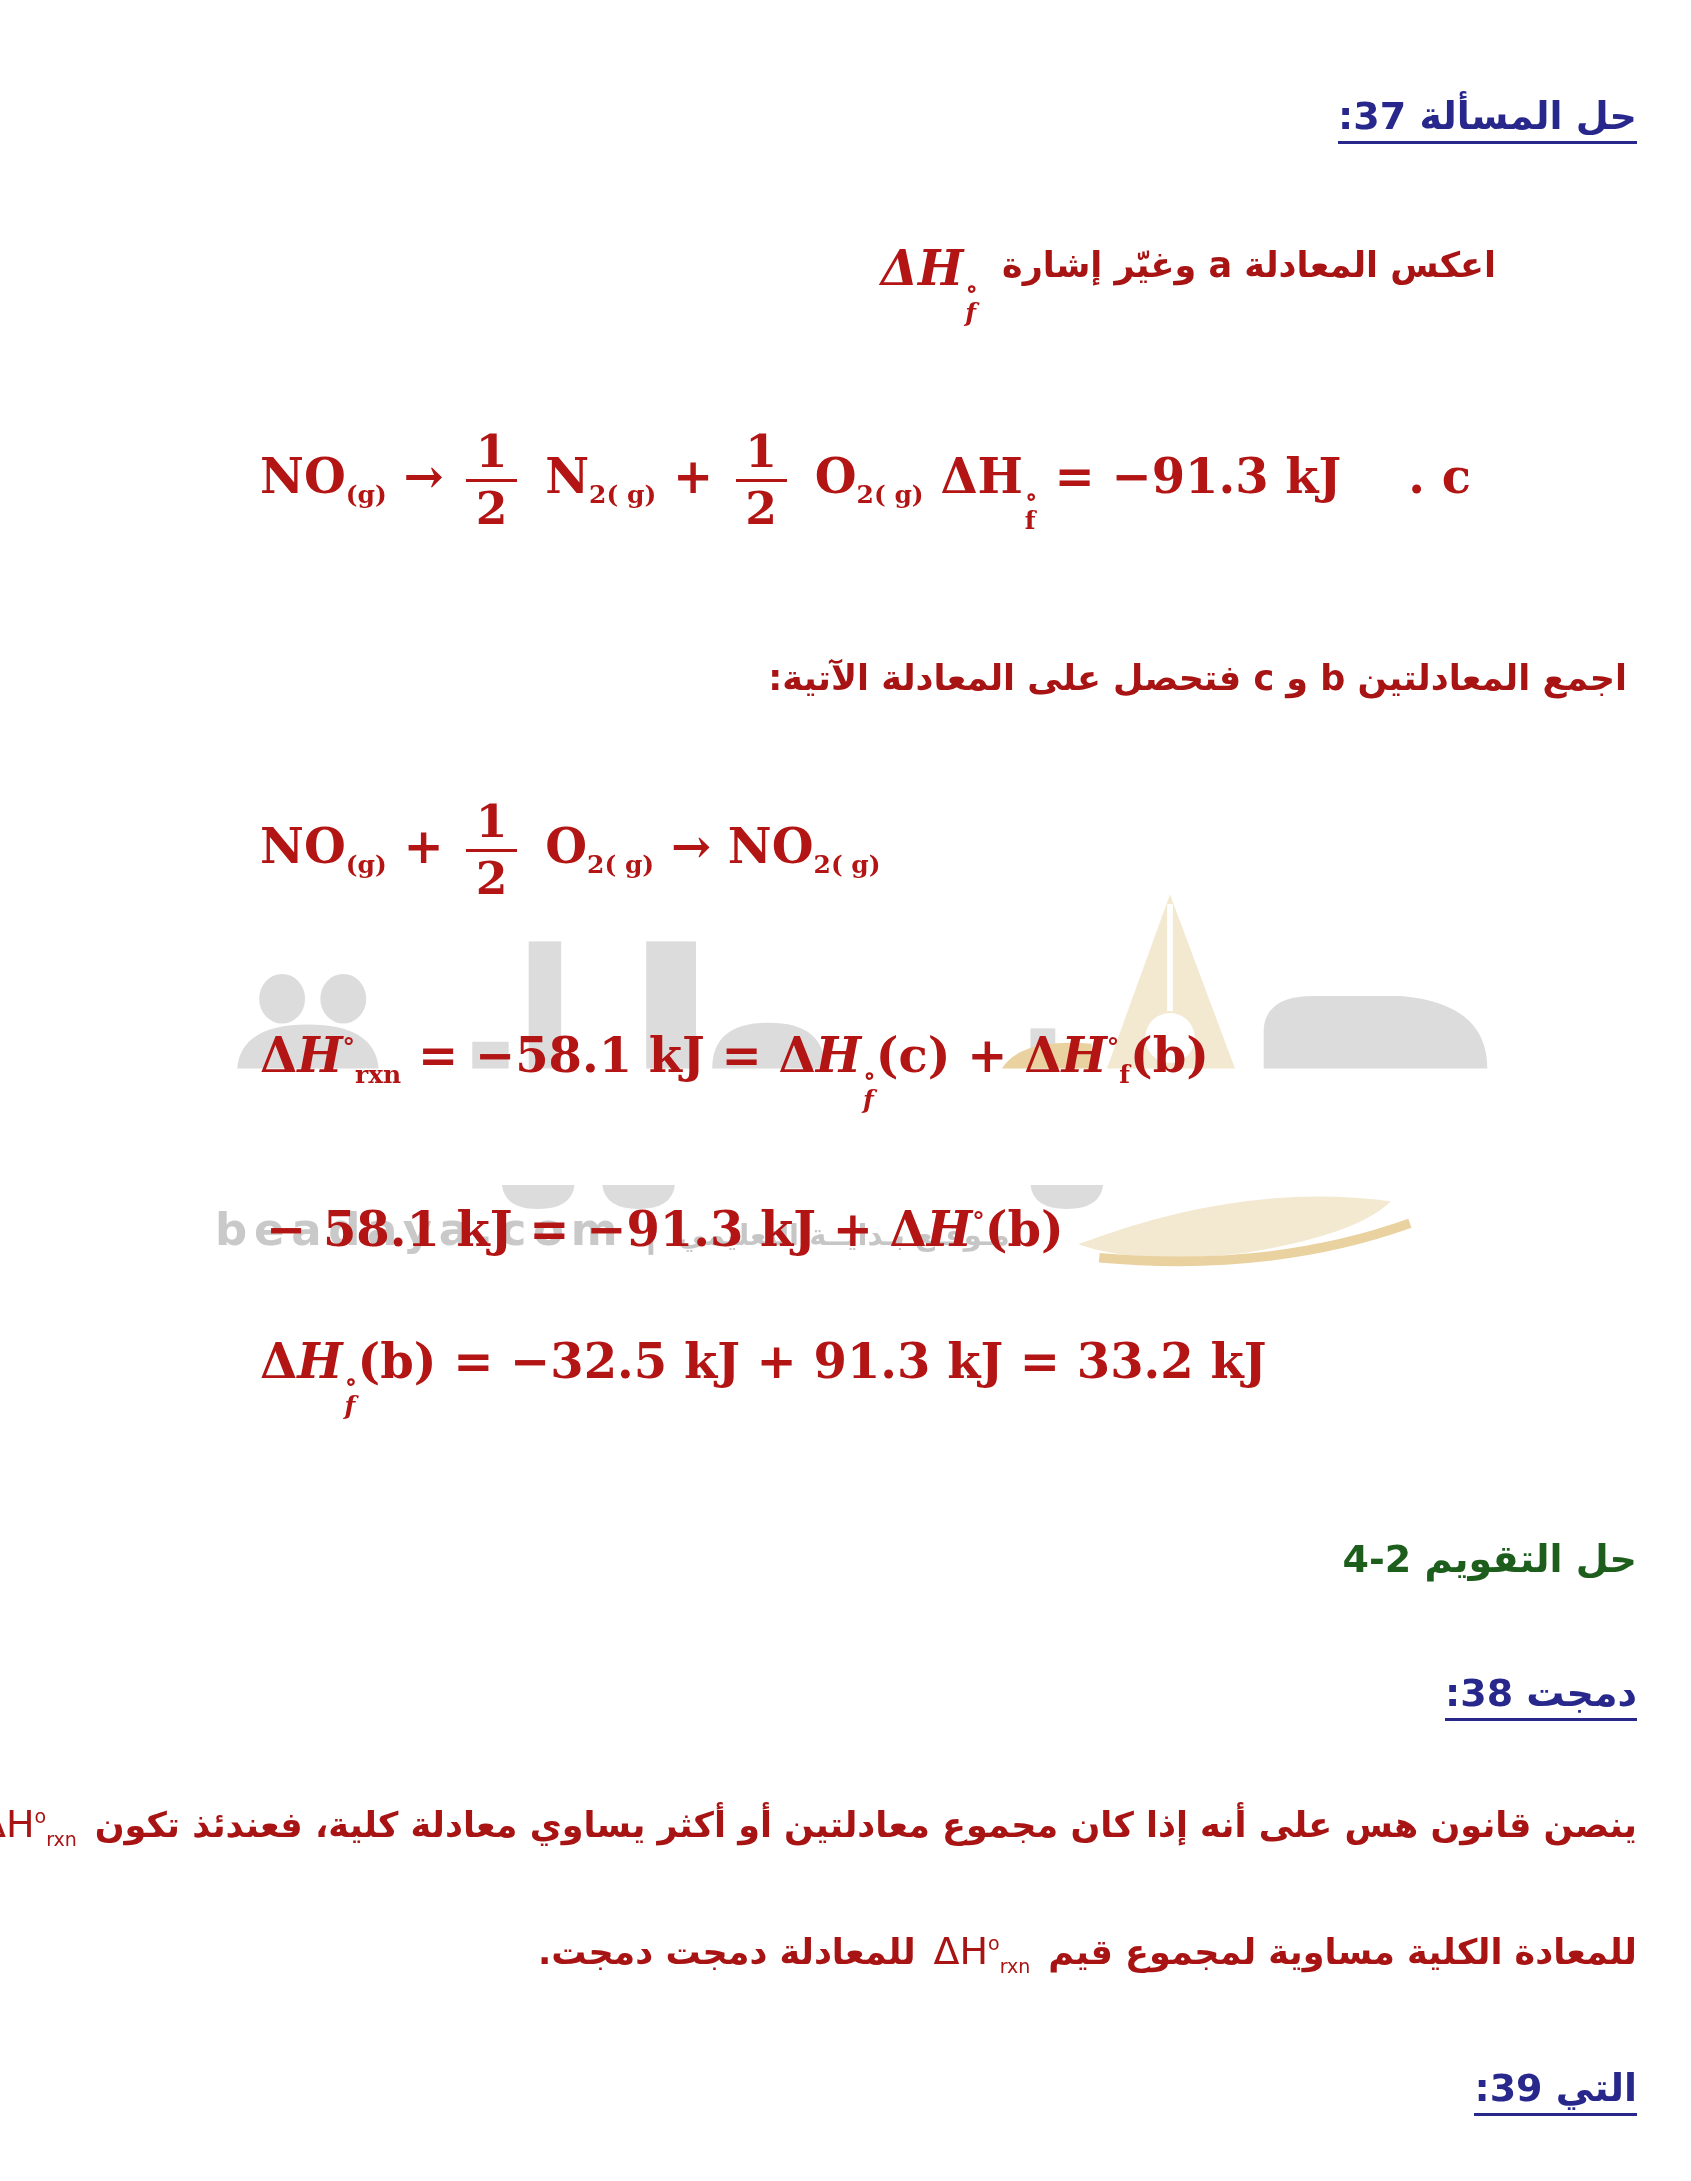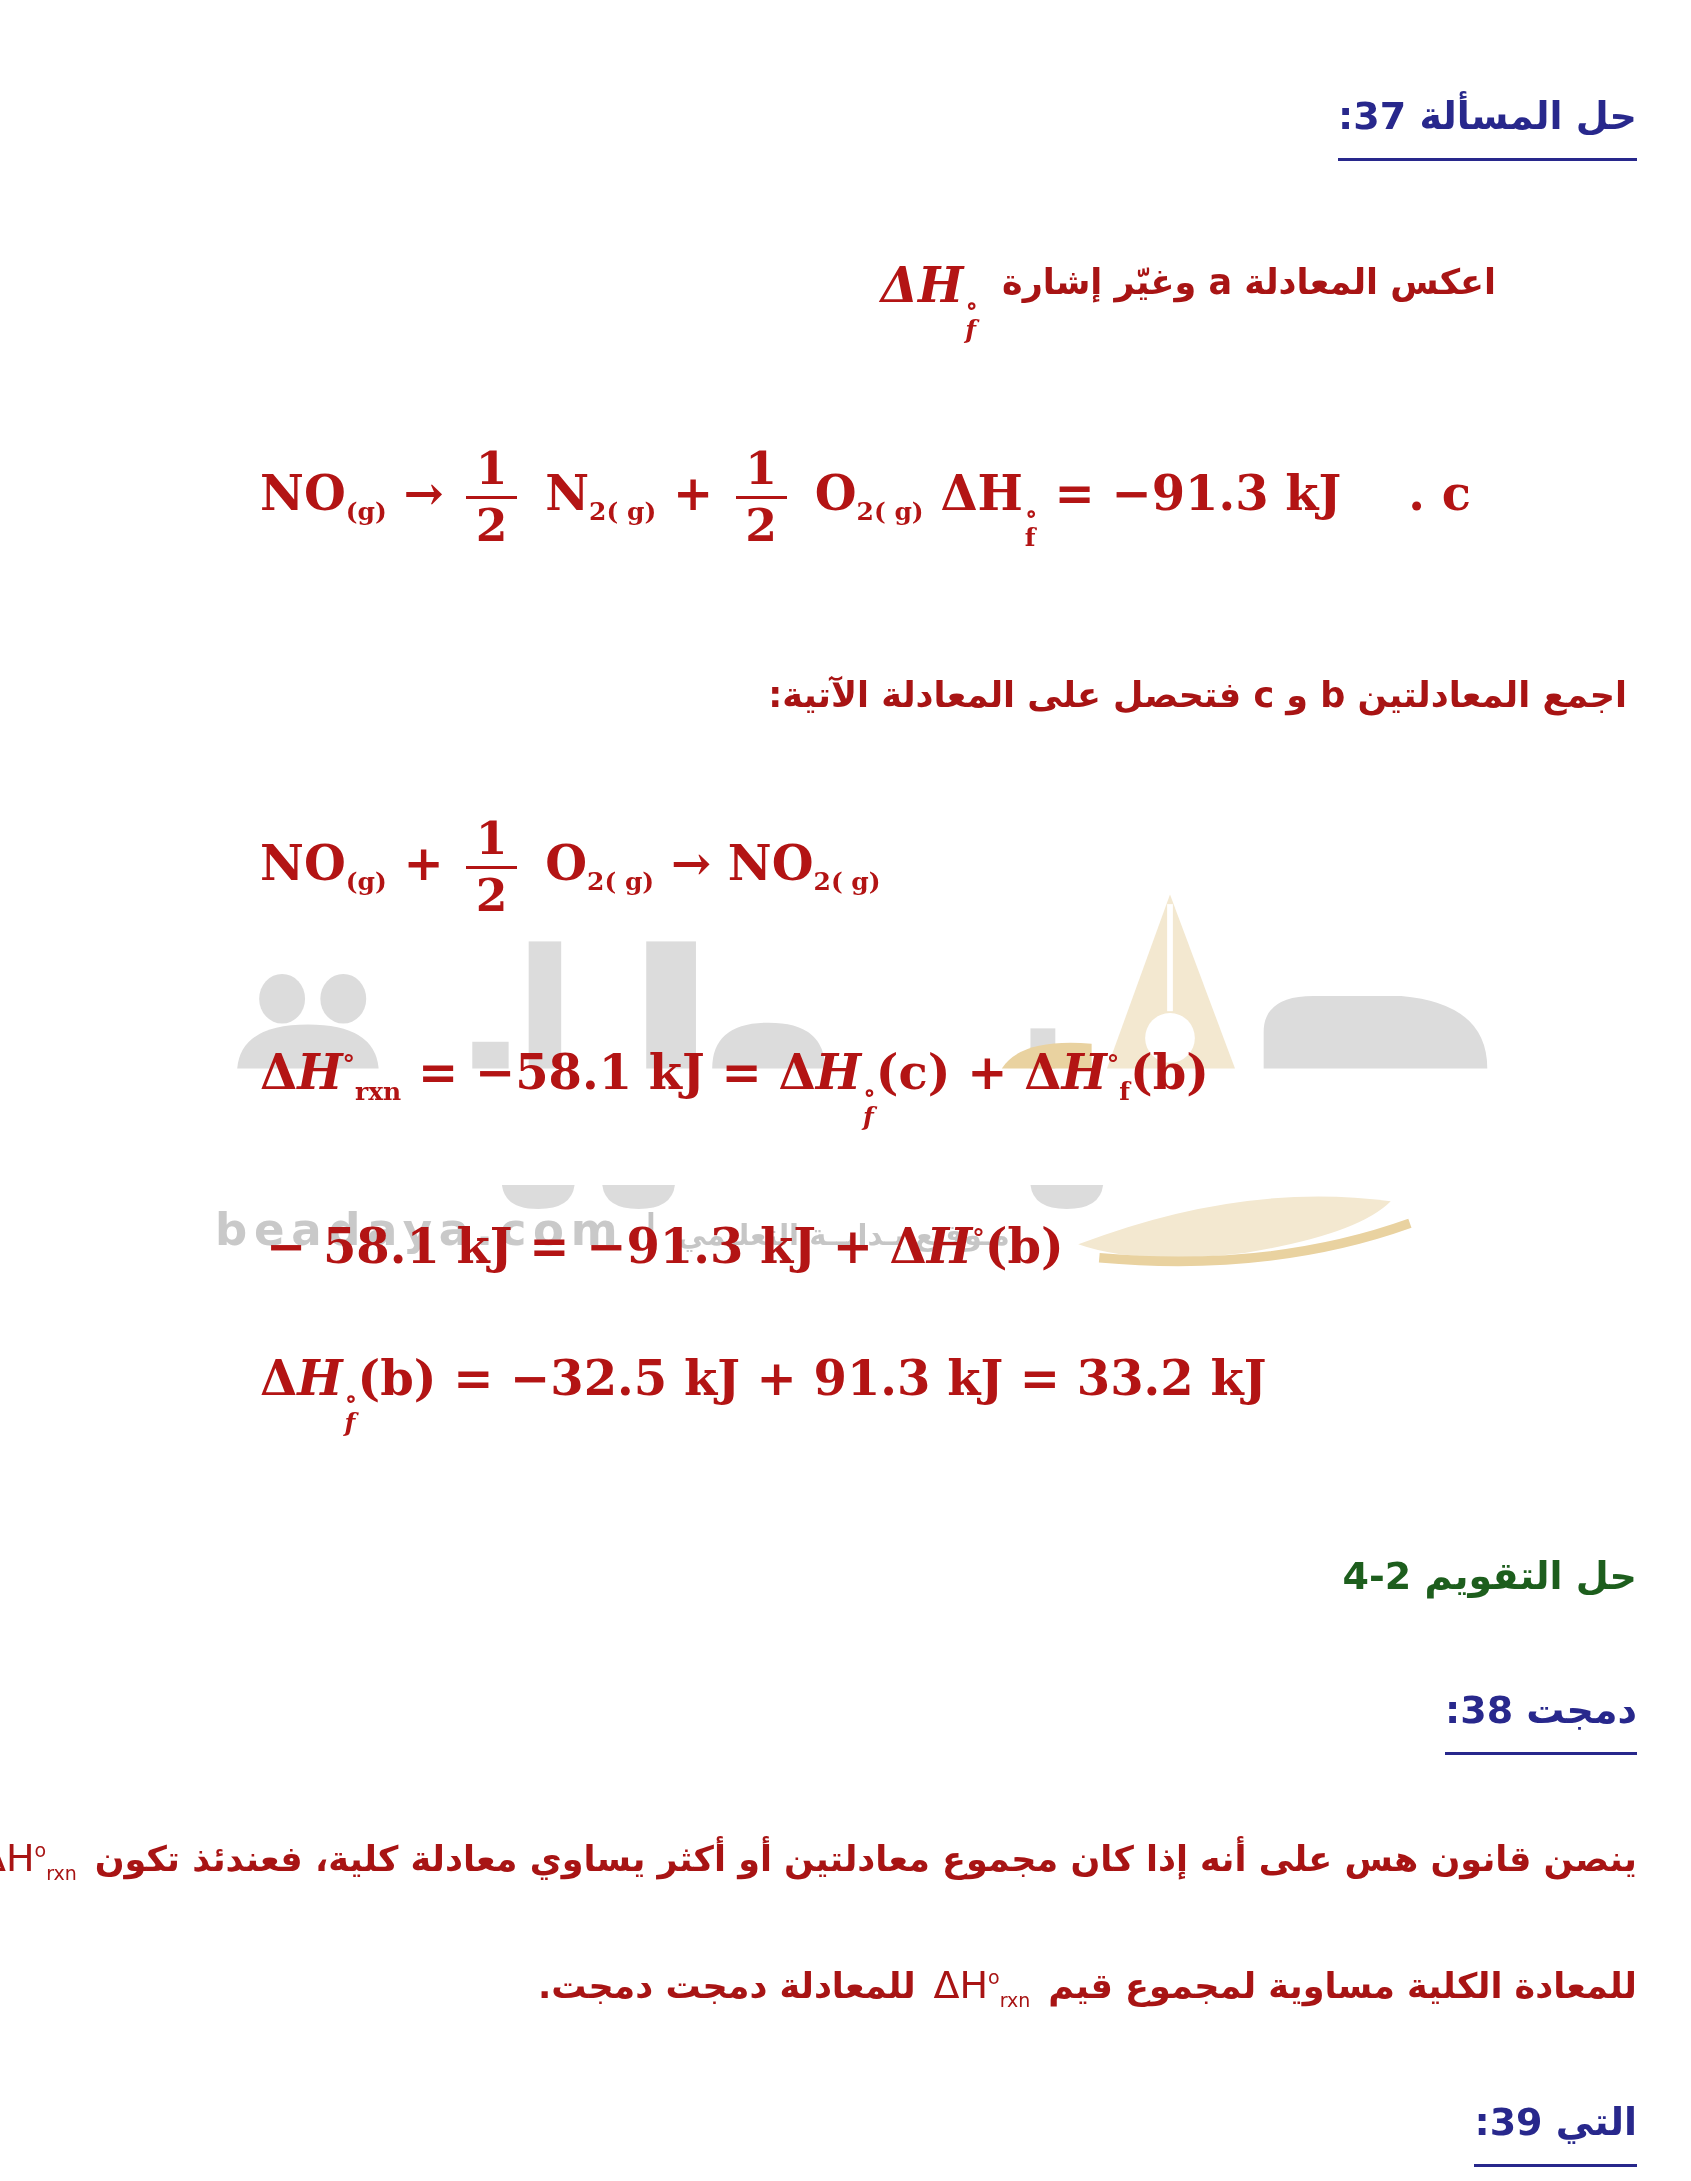--- a/index.html
+++ b/index.html
@@ -4,21 +4,21 @@
 <style>
   html,body{margin:0;padding:0;background:#ffffff;}
   .page{position:relative;width:1692px;height:2181px;background:#ffffff;overflow:hidden;
         font-family:"DejaVu Sans",sans-serif;}
   
   .abs{position:absolute;white-space:nowrap;}
   .ar{direction:rtl;font-weight:bold;}
   .red{color:#a81414;}
   .body-ar{font-size:35px;line-height:1.45;}
   .heading{font-size:38px;color:#28288c;}
-  .heading .hu{display:inline-block;border-bottom:3.8px solid #28288c;padding-bottom:20px;}
+  .heading .hu{display:inline-block;border-bottom:3.8px solid #28288c;padding-bottom:3px;}
   .green-title{font-size:38px;color:#1d5e1d;}
   
   .eq{position:absolute;direction:ltr;white-space:nowrap;
       font-family:"DejaVu Serif",serif;font-weight:bold;color:#b31414;font-size:48px;}
   .eq i{font-style:italic;}
   .eq sub{font-size:0.52em;}
   .eq sup{font-size:0.52em;}
   .fr{display:inline-block;text-align:center;vertical-align:middle;margin:0 11.5px 0 5.7px;line-height:1.05;font-size:0.95em;}
   .fr .fn{display:block;border-bottom:3.8px solid currentColor;padding:0 9.6px 2.9px;}
   .fr .fd{display:block;padding-top:2.9px;}

